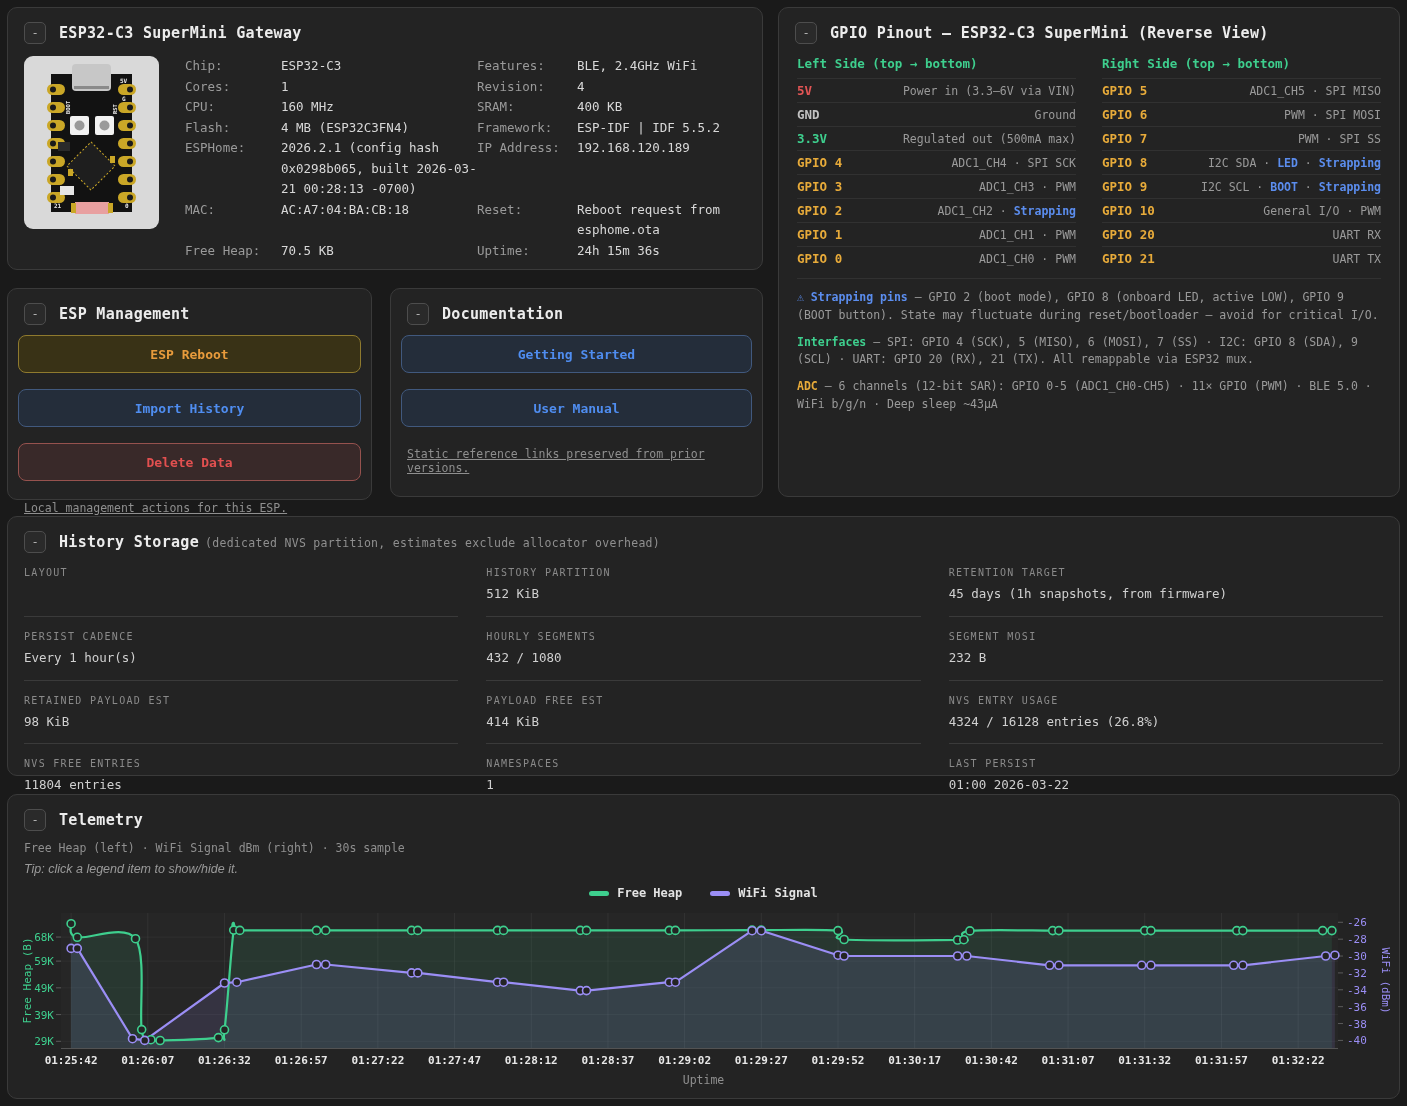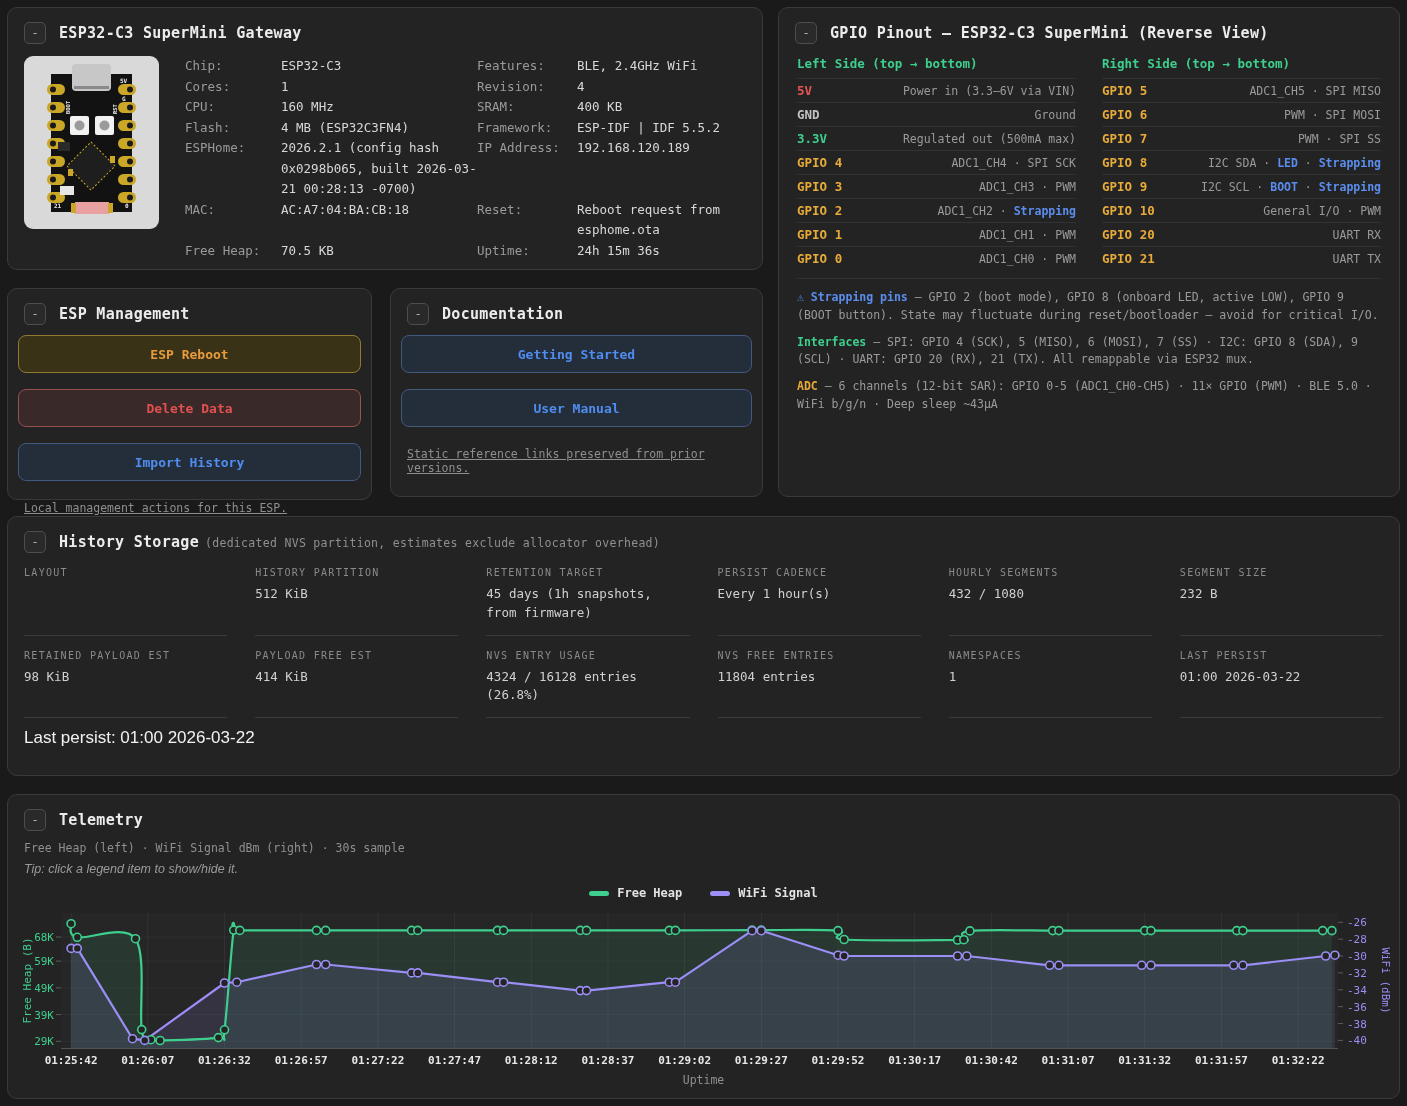--- a/index.html
+++ b/index.html
@@ -44,21 +44,21 @@
   .note-lead { font-weight:bold; }
 
   
   .btn { display:block; width:calc(100% - 20px); margin:0 10px 16px; height:38px; border-radius:8px;
     font-family:inherit; font-weight:bold; font-size:13px; cursor:pointer; }
   .btn-warn   { background:#393216; border:1px solid #8f7a2e; color:#e89b3c; }
   .btn-danger { background:#392929; border:1px solid #96524e; color:#e25050; }
   .btn-info   { background:#242d3a; border:1px solid #41597e; color:#4f8df0; }
 
   
-  .stats-grid { display:grid; grid-template-columns:repeat(6,1fr); column-gap:28px; row-gap:14px;
+  .stats-grid { display:grid; grid-template-columns:repeat(3,1fr); column-gap:28px; row-gap:14px;
     padding:4px 16px 0; align-items:stretch; }
   .stat-cell { border-bottom:1px solid #3a3a3a; padding-bottom:12px; }
   .stat-label { font-size:10px; letter-spacing:1.3px; color:#8a8a8a; margin-bottom:7px; }
   .stat-value { font-size:12.5px; color:#d0d0d0; line-height:1.5; }
   .last-persist { font-family:"Liberation Sans","DejaVu Sans",sans-serif; font-size:17px;
     color:#f2f2f2; padding:10px 16px 0; }
 
   
   .tele-sub { padding:0 16px; font-size:11.5px; color:#8f8f8f; }
   .tele-tip { padding:7px 16px 0; font-family:"Liberation Sans","DejaVu Sans",sans-serif;
@@ -266,22 +266,22 @@
       <div class="pin-note"><span class="note-lead c-amber">ADC</span> — 6 channels (12-bit SAR): GPIO 0-5 (ADC1_CH0-CH5) · 11× GPIO (PWM) · BLE 5.0 · WiFi b/g/n · Deep sleep ~43µA</div>
     </div>
 </div>
 
 <div class="card" style="left:7px; top:288px; width:365px; height:212px;">
   <div class="card-head">
     <div class="collapse-btn">-</div>
     <div class="card-title">ESP Management</div>
   </div>
   <button class="btn btn-warn">ESP Reboot</button>
+  <button class="btn btn-info">Import History</button>
   <button class="btn btn-danger">Delete Data</button>
-  <button class="btn btn-info">Import History</button>
   <div class="card-foot">Local management actions for this ESP.</div>
 </div>
 
 <div class="card" style="left:390px; top:288px; width:373px; height:209px;">
   <div class="card-head">
     <div class="collapse-btn">-</div>
     <div class="card-title">Documentation</div>
   </div>
   <button class="btn btn-info">Getting Started</button>
   <button class="btn btn-info">User Manual</button>
@@ -307,21 +307,21 @@
       </div>
       <div class="stat-cell">
         <div class="stat-label">PERSIST CADENCE</div>
         <div class="stat-value">Every 1 hour(s)</div>
       </div>
       <div class="stat-cell">
         <div class="stat-label">HOURLY SEGMENTS</div>
         <div class="stat-value">432 / 1080</div>
       </div>
       <div class="stat-cell">
-        <div class="stat-label">SEGMENT SIZE</div>
+        <div class="stat-label">SEGMENT MOSI</div>
         <div class="stat-value">232 B</div>
       </div>
       <div class="stat-cell">
         <div class="stat-label">RETAINED PAYLOAD EST</div>
         <div class="stat-value">98 KiB</div>
       </div>
       <div class="stat-cell">
         <div class="stat-label">PAYLOAD FREE EST</div>
         <div class="stat-value">414 KiB</div>
       </div>

